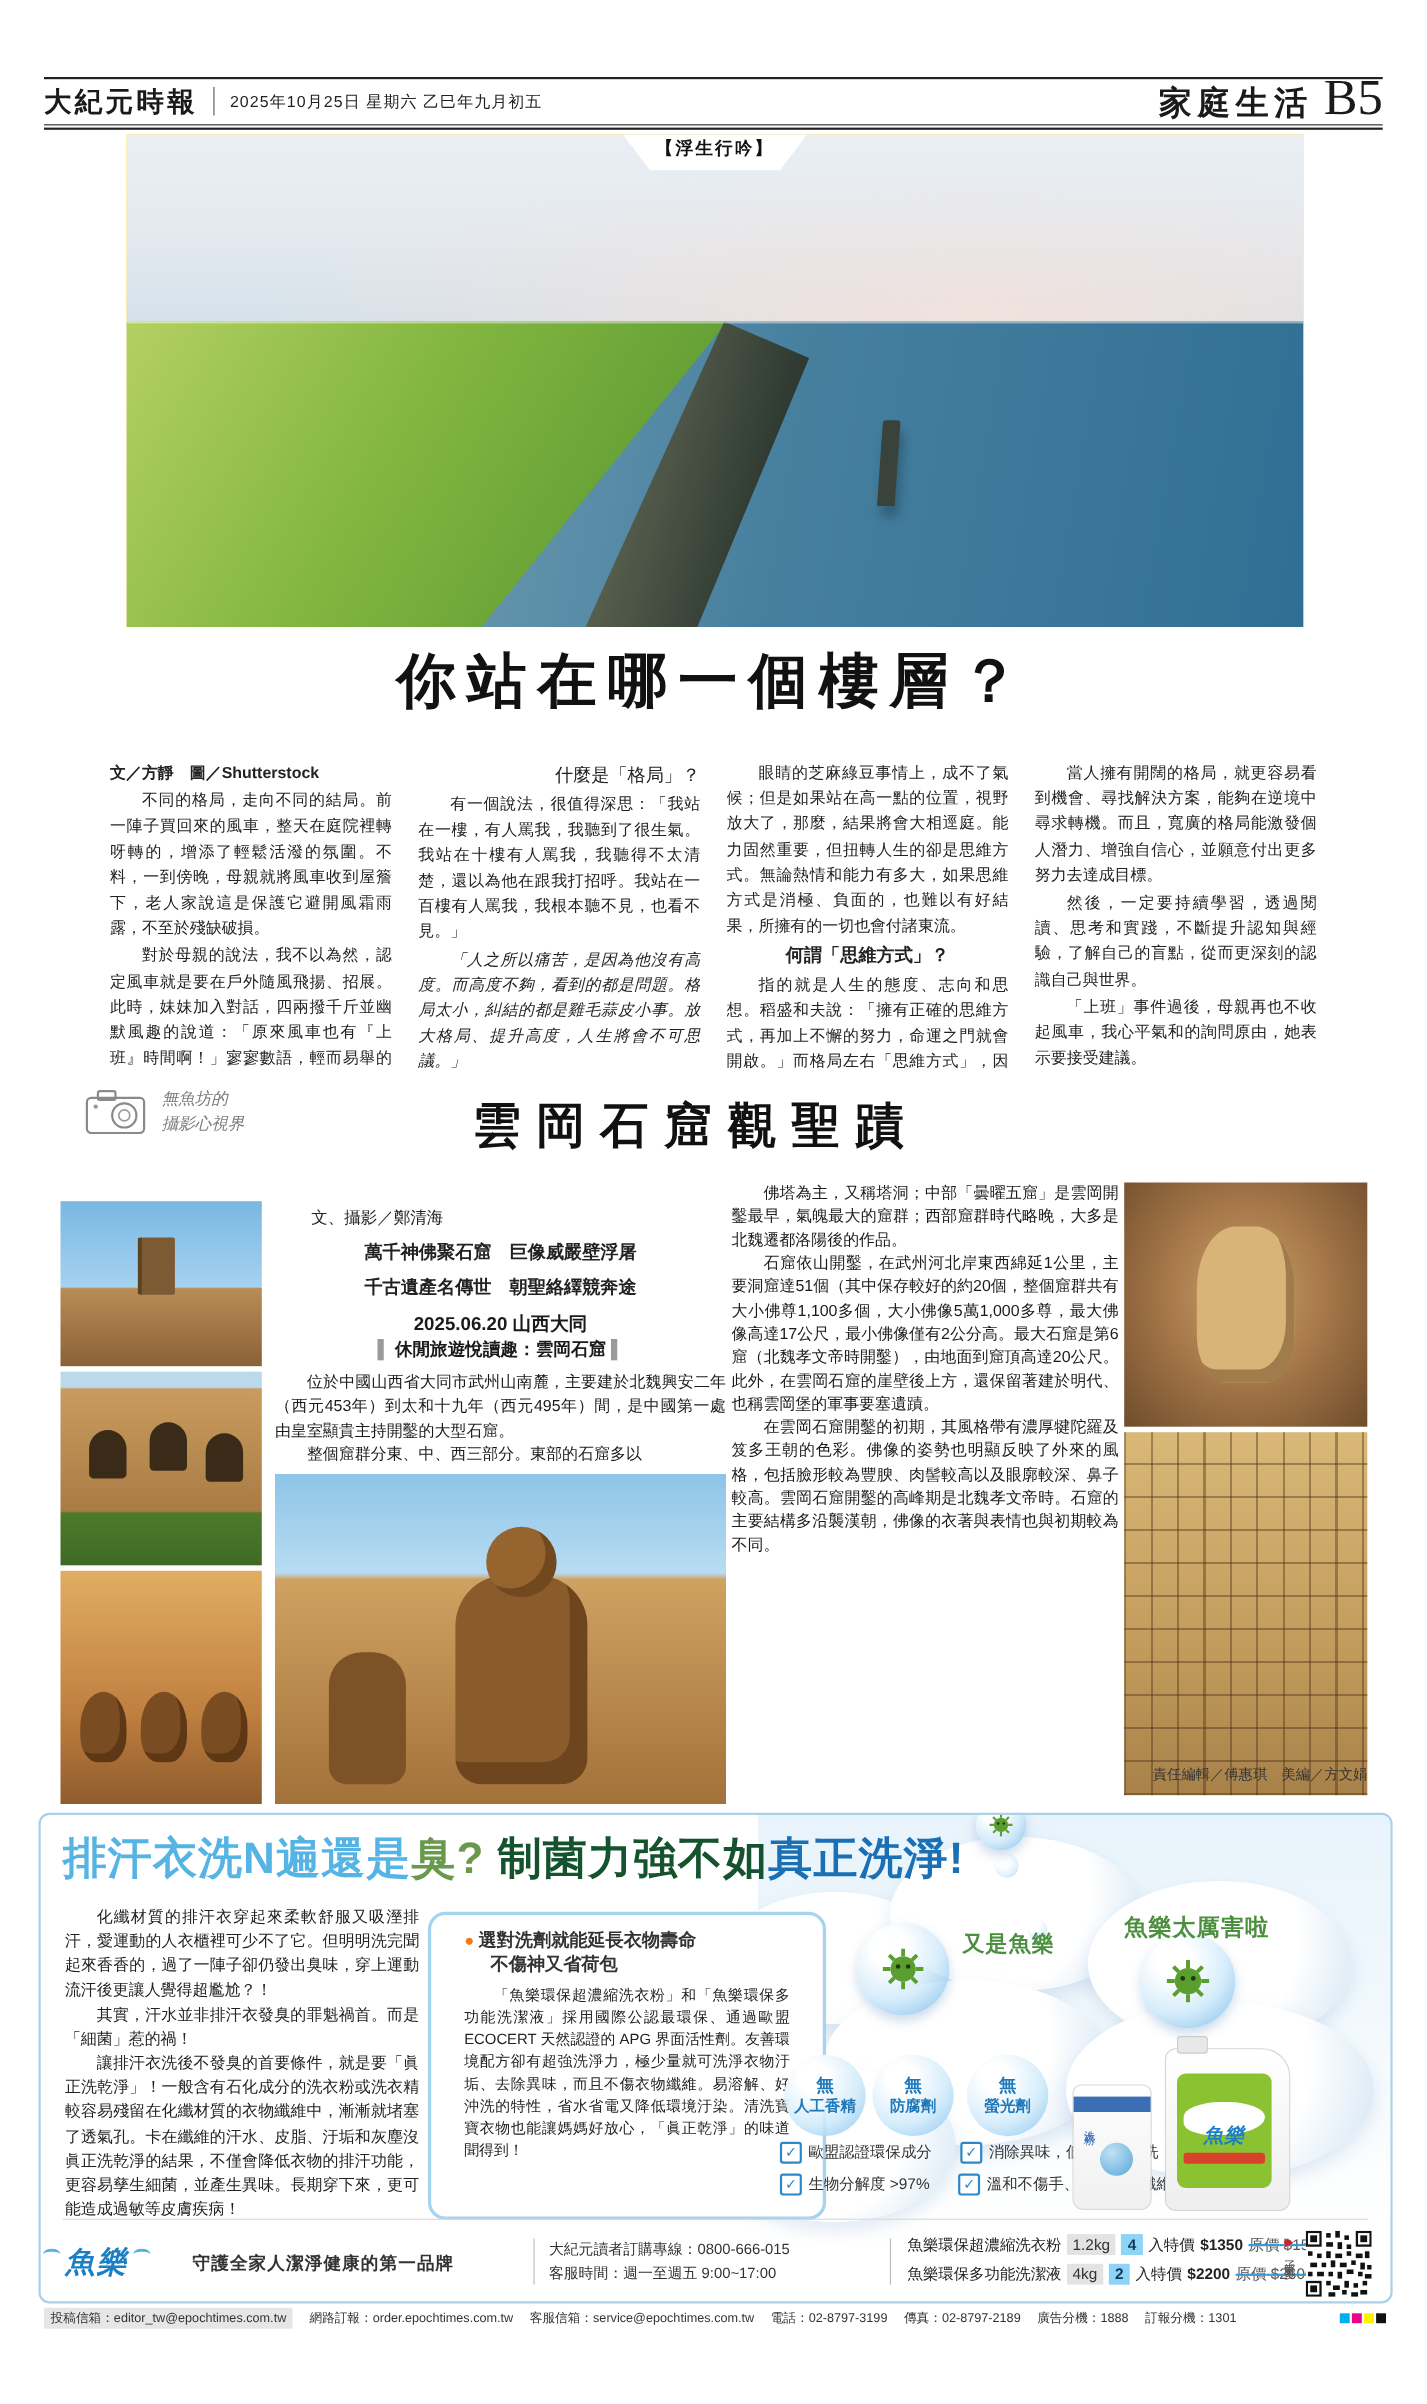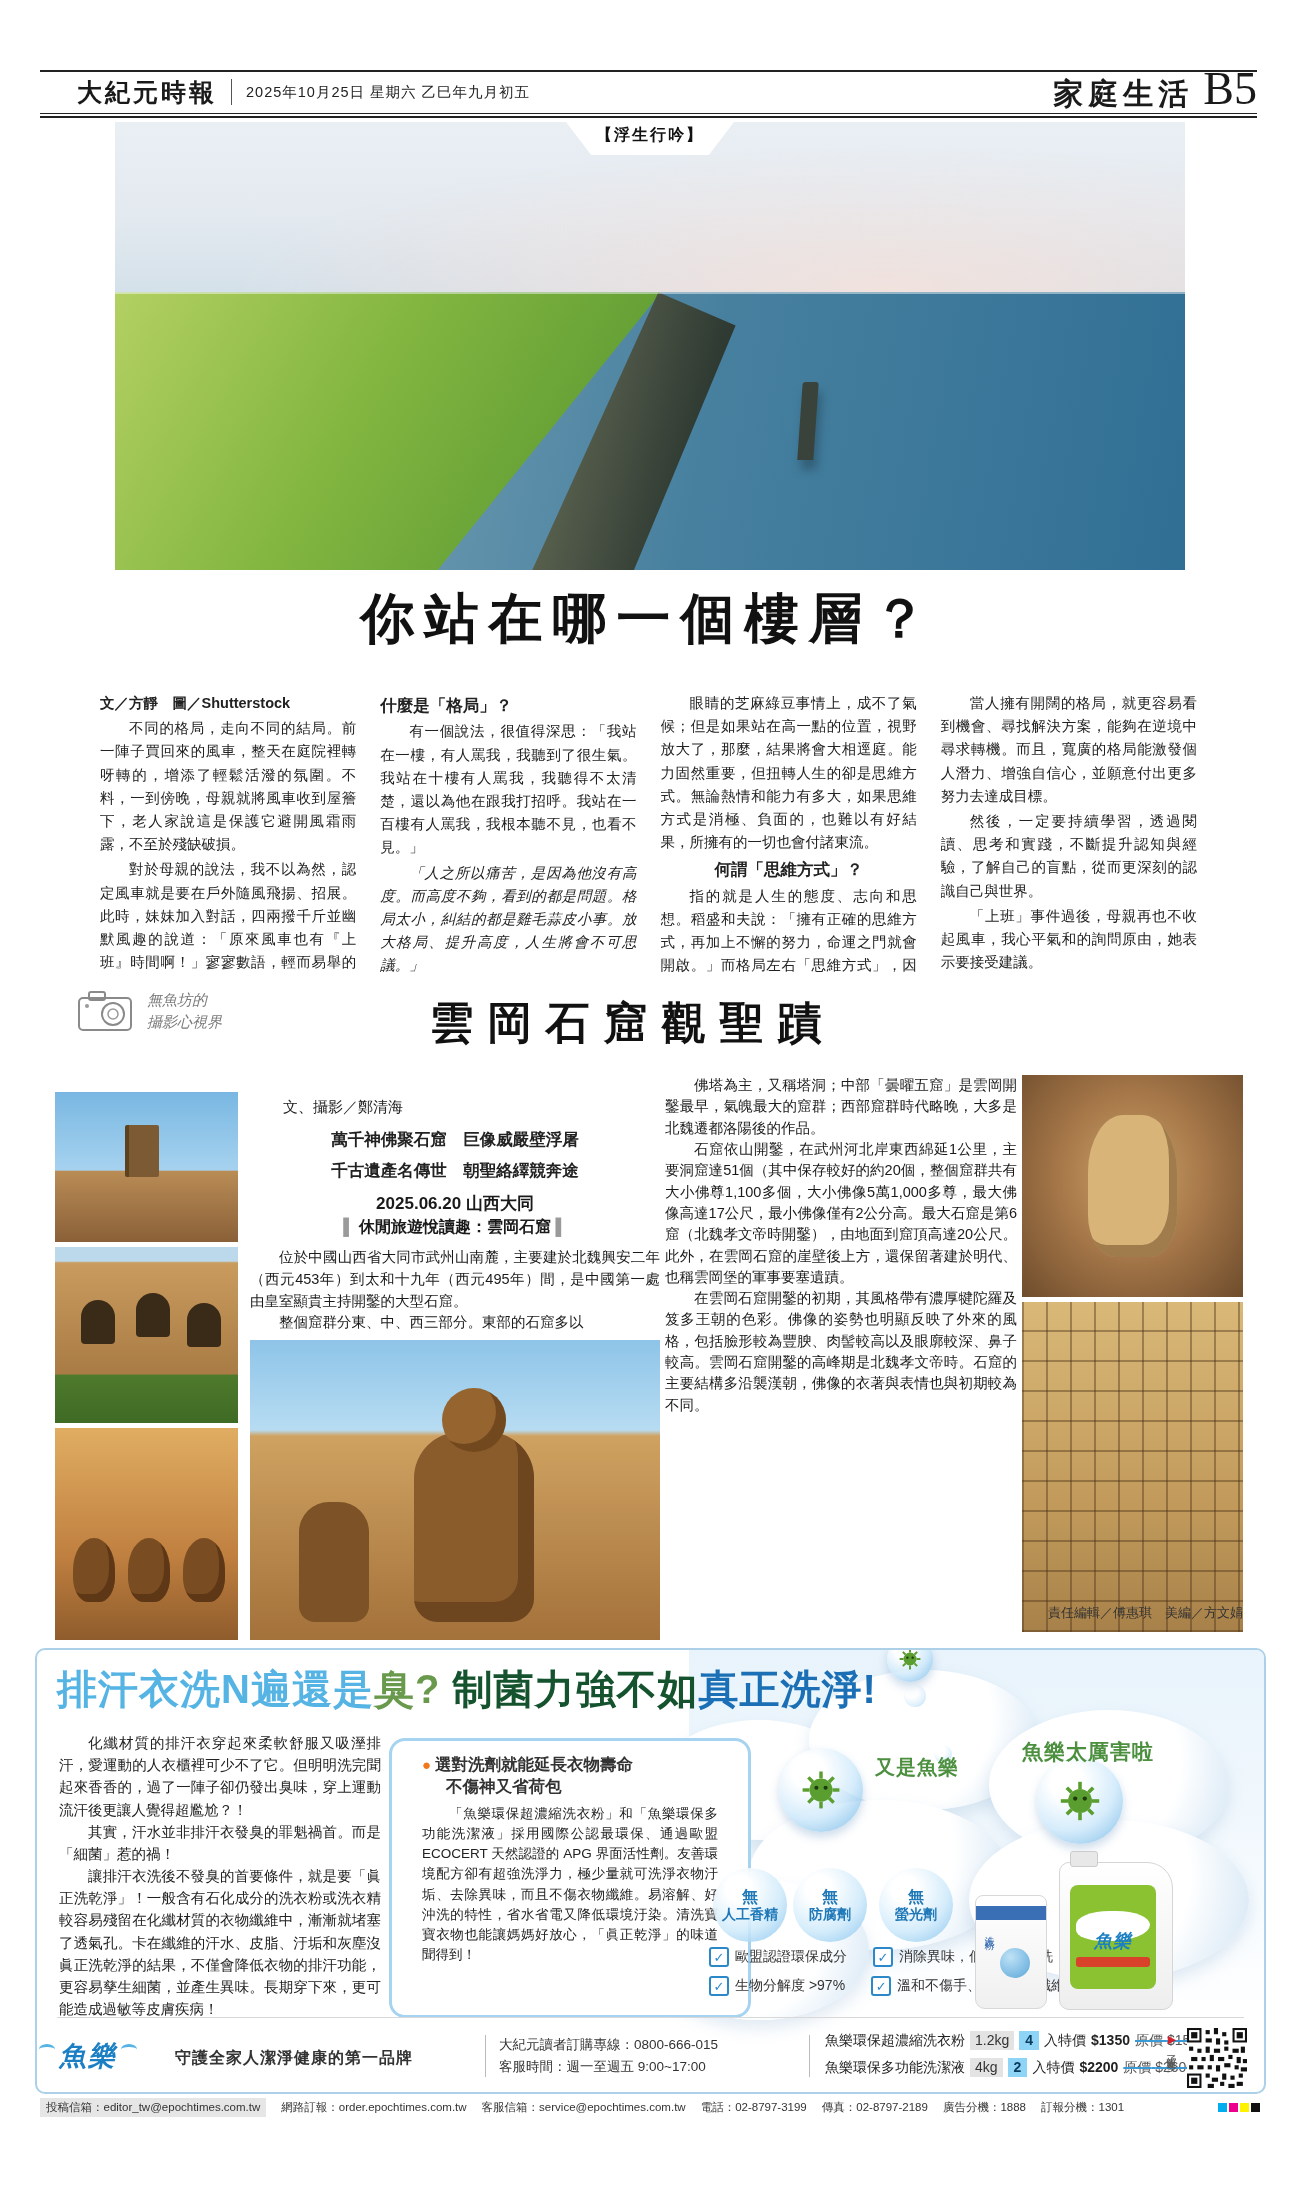--- a/index.html
+++ b/index.html
@@ -2,21 +2,21 @@
 <html><head>
 <meta charset="utf-8">
 <style>
   html,body{margin:0;padding:0;background:#fff;}
   .page{position:relative;width:1297px;height:2185px;background:#fff;overflow:hidden;
         font-family:"Liberation Sans","DejaVu Sans",sans-serif;color:#1a1a1a;}
   .abs{position:absolute;}
   
   .hdr-rule-top{position:absolute;left:40px;right:40px;top:70px;height:0;border-top:2px solid #222;}
   .hdr-row{position:absolute;left:40px;right:40px;top:72px;height:40px;display:flex;align-items:center;}
-  .masthead{font-family:"Liberation Serif","DejaVu Serif",serif;font-weight:bold;font-size:25px;letter-spacing:3px;margin-left:37px;}
+  .masthead{font-family:"Liberation Serif","DejaVu Serif",serif;font-weight:bold;font-size:25px;letter-spacing:3px;}
   .hdr-sep{width:1px;height:26px;background:#555;margin:0 14px;}
   .hdr-date{font-size:14.5px;color:#222;letter-spacing:1px;}
   .hdr-right{margin-left:auto;display:flex;align-items:baseline;gap:10px;}
   .hdr-section{font-family:"Liberation Serif","DejaVu Serif",serif;font-weight:bold;font-size:30px;letter-spacing:5px;}
   .hdr-pageno{font-family:"Liberation Serif","DejaVu Serif",serif;font-size:46px;line-height:40px;}
   .hdr-rule-bot{position:absolute;left:40px;right:40px;top:113px;height:2px;border-top:1px solid #222;border-bottom:2px solid #222;}
   
   .main-photo{left:115px;top:122px;width:1070px;height:448px;overflow:hidden;background:#fde047;}
   .mp-sky{position:absolute;left:0;top:0;right:0;height:40%;
     background:radial-gradient(ellipse at 72% 95%, rgba(246,226,219,.85), rgba(246,226,219,0) 60%),
@@ -36,21 +36,21 @@
     padding:3px 30px 9px;clip-path:polygon(0 0,100% 0,85% 100%,15% 100%);
     font-size:16px;font-weight:bold;letter-spacing:2px;color:#111;}
   
   .a1-title{left:0;top:583px;width:100%;text-align:center;
     font-family:"Liberation Serif","DejaVu Serif",serif;font-weight:bold;
     font-size:54px;letter-spacing:10px;color:#111;}
   .a1-cols{left:100px;top:692px;width:1097px;height:282px;display:flex;gap:24px;overflow:hidden;}
   .a1-col{flex:1;font-size:14.5px;line-height:1.6;text-align:justify;color:#222;overflow:hidden;}
   .a1-col p{margin:0 0 2px;text-indent:2em;}
   .byline{font-size:14.5px;font-weight:bold;margin:0 0 8px;text-indent:0 !important;}
-  .subhead{text-align:left;font-weight:bold;font-size:16.5px;text-indent:0 !important;margin:4px 0 8px;}
+  .subhead{text-align:right;font-weight:normal;font-size:16.5px;text-indent:0 !important;margin:4px 0 8px;}
   .subhead2{text-align:center;font-weight:bold;font-size:16.5px;text-indent:0 !important;margin:8px 0 8px;}
   .quote{font-weight:normal;font-style:italic;}
   
   .a2-logo{left:75px;top:986px;display:flex;gap:10px;align-items:center;}
   .a2-logo-text{font-family:"Liberation Serif","DejaVu Serif",serif;font-style:italic;
     font-size:15px;line-height:1.5;color:#7a7a7a;}
   .a2-title{left:250px;top:994px;width:765px;text-align:center;
     font-family:"Liberation Serif","DejaVu Serif",serif;font-weight:bold;
     font-size:44px;letter-spacing:14px;color:#111;}
   .a2-byline{left:283px;top:1098px;font-size:15px;color:#222;}

